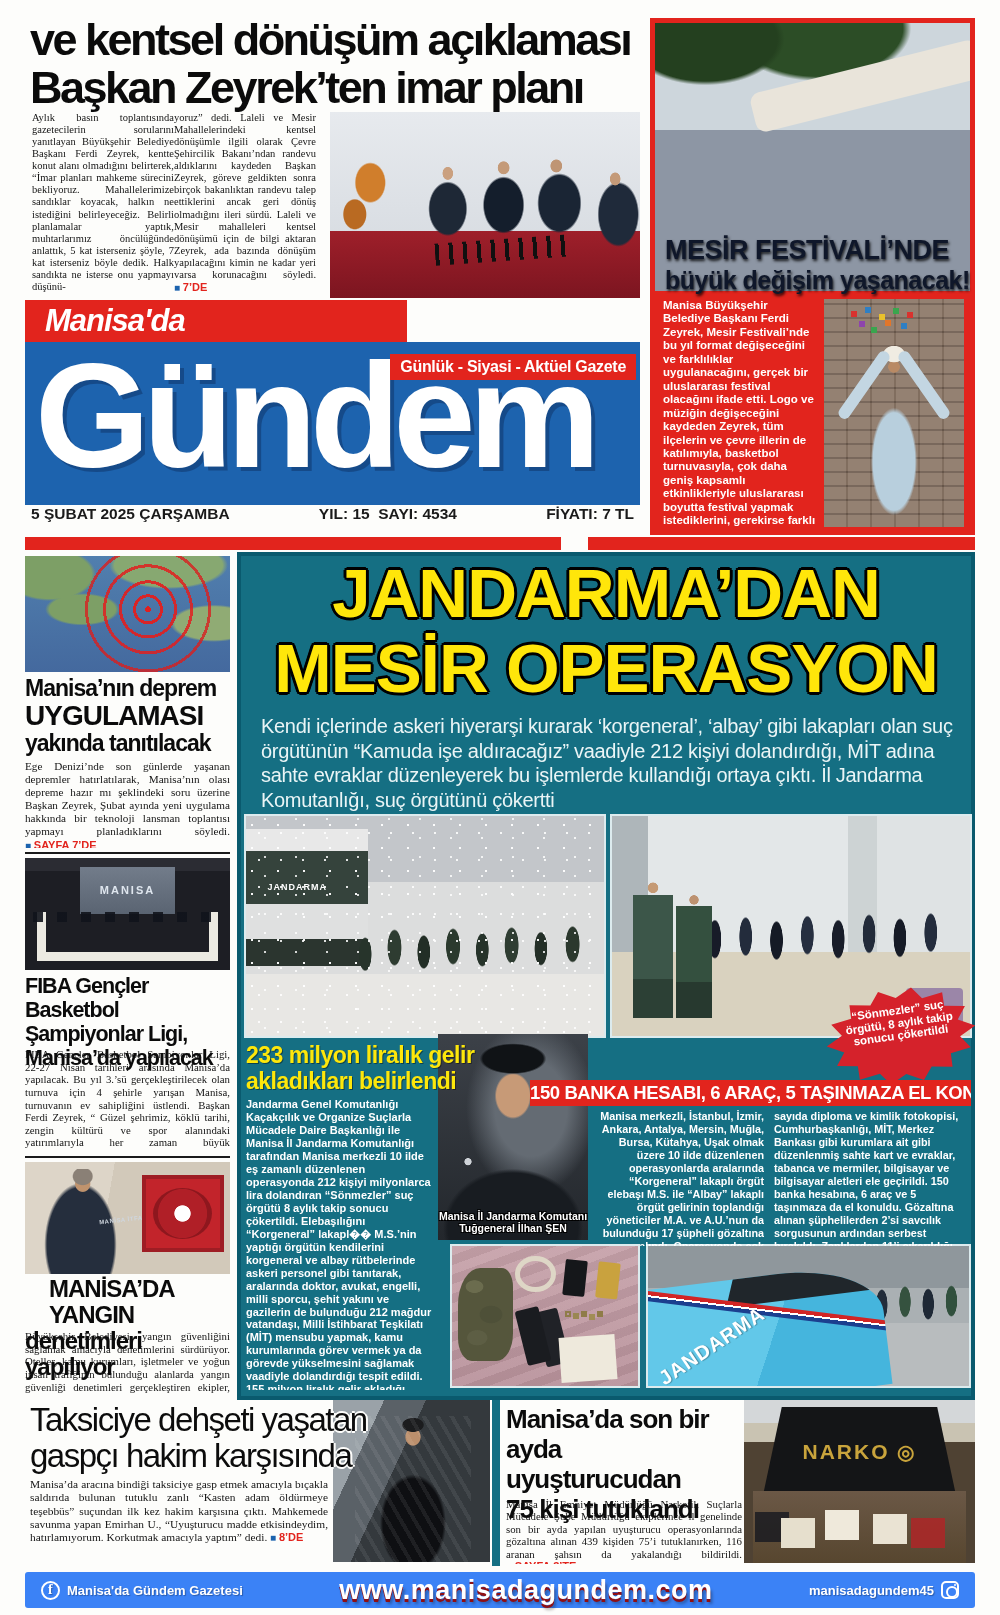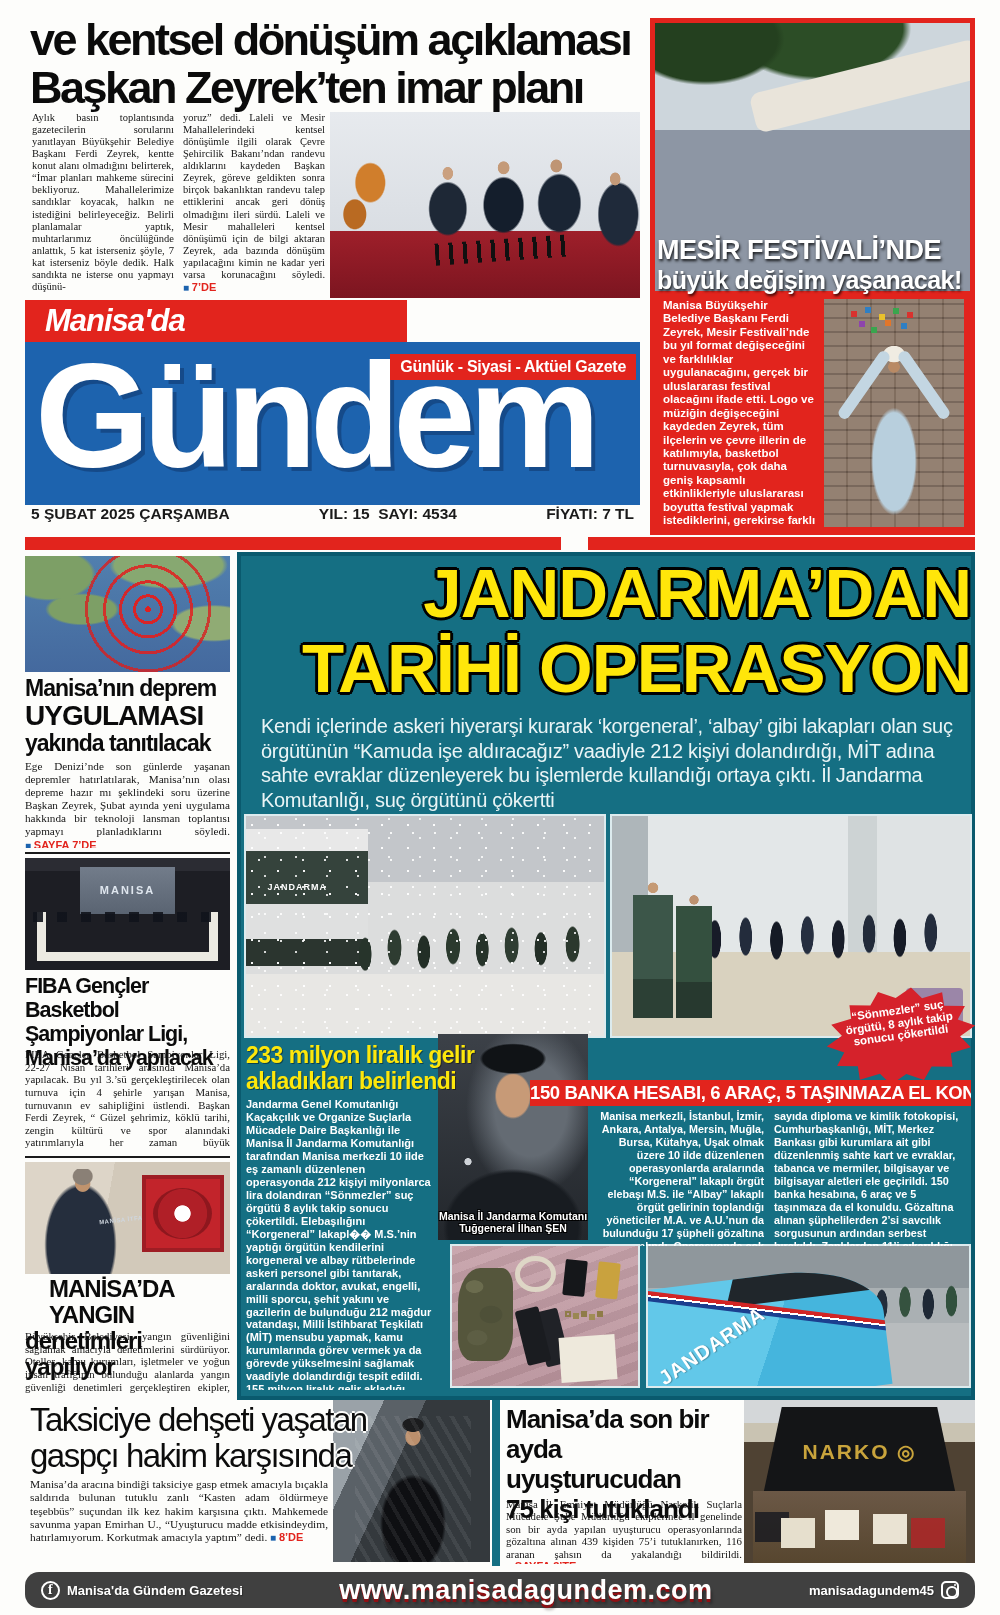--- a/index.html
+++ b/index.html
@@ -14,21 +14,21 @@
   .ph i, .ph b, .ph u { position:absolute; display:block; font-style:normal; text-decoration:none; }
 
   
   .serif { font-family:"Liberation Serif", serif; color:#141414; text-align:justify; overflow:hidden; }
   .ref { color:#e2241d; font-family:"Liberation Sans",sans-serif; font-weight:700; font-size:11px; white-space:nowrap; }
   .ref::before { content:"■ "; color:#1c63ae; font-size:10px; }
 
   
   .ts-head { left:30px; top:16px; width:618px; font-weight:700; font-size:45px; line-height:48px; letter-spacing:-2.5px; color:#0b0b0b; }
   .ts-head span { display:block; }
-  .ts-cols { left:32px; top:112px; width:293px; height:186px; display:flex; gap:9px; }
+  .ts-cols { left:32px; top:112px; width:293px; height:186px; display:flex; }
   .ts-col { width:142px; height:186px; font-size:10.5px; line-height:1.15; }
   .press { left:330px; top:112px; width:310px; height:186px;
     background:
       radial-gradient(26px 34px at 13% 38%, #d07e2c 0 55%, rgba(208,126,44,0) 60%),
       radial-gradient(20px 26px at 8% 55%, #b96a22 0 55%, rgba(0,0,0,0) 60%),
       radial-gradient(9px 11px at 38% 33%, #caa07f 0 55%, rgba(0,0,0,0) 62%),
       radial-gradient(10px 11px at 56% 30%, #c49a78 0 55%, rgba(0,0,0,0) 62%),
       radial-gradient(10px 11px at 73% 29%, #bf9574 0 55%, rgba(0,0,0,0) 62%),
       radial-gradient(9px 11px at 92% 36%, #c49a78 0 55%, rgba(0,0,0,0) 62%),
       radial-gradient(30px 42px at 38% 52%, #1e2836 0 60%, rgba(0,0,0,0) 65%),
@@ -58,21 +58,21 @@
         radial-gradient(2px 2px at 13px 2px, #9aa2b2 60%, rgba(0,0,0,0) 70%);
       background-size:16px 11px, 16px 11px, 16px 11px; }
   .mesir-photo .flag { left:56%; top:26%; width:13px; height:34px; background:#c2252b; transform:rotate(8deg); }
   .mesir-photo .dede { left:2%; top:8%; width:42%; height:66%;
       background:
         radial-gradient(22px 18px at 30% 8%, #d02a2a 0 60%, rgba(0,0,0,0) 66%),
         radial-gradient(11px 12px at 32% 19%, #c89a79 0 55%, rgba(0,0,0,0) 62%),
         radial-gradient(52px 74px at 28% 72%, #c5262c 0 56%, rgba(0,0,0,0) 62%); }
   .mesir-photo .dede::after { content:""; position:absolute; left:30%; top:16%; width:74%; height:15%;
       background:#e9e4da; border-radius:10px; transform:rotate(-14deg); }
-  .mesir-hl { position:absolute; left:2px; bottom:252px; z-index:3; color:#ffffff; font-weight:700; text-shadow:1px 2px 3px rgba(0,0,0,.85); }
+  .mesir-hl { position:absolute; left:10px; bottom:252px; z-index:3; color:#0f172a; font-weight:700; text-shadow:1px 2px 3px rgba(0,0,0,.85); }
   .mesir-hl .l1 { display:block; font-size:27px; letter-spacing:-0.5px; }
   .mesir-hl .l2 { display:block; font-size:25px; letter-spacing:-0.5px; }
   .mesir-body { position:relative; display:flex; gap:6px; padding:8px 6px 0 8px; }
   .mesir-text { width:158px; height:228px; color:#fff; font-weight:700; font-size:11.5px; line-height:1.17; overflow:hidden; }
   .mesir-man { position:relative; width:143px; height:228px; overflow:hidden;
       background:
         repeating-linear-gradient(90deg, rgba(255,255,255,.07) 0 22px, rgba(0,0,0,.08) 22px 24px),
         repeating-linear-gradient(0deg, #8c7767 0 12px, #6f5d50 12px 14px); }
   .mesir-man .thrower { left:12%; bottom:0; width:76%; height:80%;
       background:
@@ -126,21 +126,21 @@
         radial-gradient(17px 15px at 52% 7%, #8a8076 0 55%, rgba(0,0,0,0) 62%),
         radial-gradient(13px 14px at 52% 14%, #c0936d 0 55%, rgba(0,0,0,0) 62%),
         radial-gradient(54px 92px at 50% 72%, #252e3d 0 62%, rgba(0,0,0,0) 67%); }
   .fireph .jacket-label { left:16%; top:48%; width:70%; color:#cfd6de; font-weight:700; font-size:6px; letter-spacing:.5px; transform:rotate(-6deg); text-align:center; }
   .fireph .cabinet { right:3%; top:12%; width:40%; height:68%; background:#c2242b; border:4px solid #9e1d24; }
   .fireph .cabinet::before { content:""; position:absolute; left:10%; top:12%; right:10%; bottom:12%; border-radius:50%;
       background:radial-gradient(circle, #fff 0 20%, #b01f27 22% 62%, #8e171e 64% 100%); }
 
   
   .main-box { left:237px; top:552px; width:738px; height:848px; background:#156f83; border:4px solid #0a5a6e; }
-  .main-hl { position:absolute; left:0; top:0; width:100%; text-align:right; color:#ffe60a; font-weight:700; z-index:2; }
+  .main-hl { position:absolute; left:0; top:0; width:100%; text-align:center; color:#ffe60a; font-weight:700; z-index:2; }
   .main-hl span { display:block; font-size:69px; line-height:75px; letter-spacing:-1px;
       text-shadow:-3px 0 #000, 3px 0 #000, 0 -3px #000, 0 3px #000, -2px -2px #000, 2px 2px #000, -2px 2px #000, 2px -2px #000; }
   .main-sub { position:absolute; left:12px; top:158px; width:708px; height:100px; color:#eaf5f6; font-size:20px; line-height:24.5px; letter-spacing:-0.3px; overflow:hidden;margin-left:8px; }
   .tealph { border:2px solid #dcebee; }
   .snowph { left:3px; top:258px; width:362px; height:224px; background:linear-gradient(#c3c6ca 0 30%, #dcdddd 30% 72%, #e8e7e4 72%); }
   .snowph .bus { left:0; top:6%; width:34%; height:62%; background:linear-gradient(180deg, #e8e8e8 0 16%, #35433c 16% 55%, #dfe0e0 55% 80%, #2b352f 80%); }
   .snowph .bus-label { left:6%; top:30%; color:#fff; font-weight:700; font-size:9px; letter-spacing:1px; }
   .snowph .walkers { left:30%; top:32%; width:68%; height:50%;
       background:
         radial-gradient(10px 26px at 5% 62%, #27342b 0 60%, rgba(0,0,0,0) 66%),
@@ -252,21 +252,21 @@
   .narkoph { left:744px; top:1400px; width:231px; height:163px; background:linear-gradient(#d4d7d9 0 14%, #c9c3b2 14% 26%, #4f4233 26%); }
   .narkoph .ndrop { left:8%; top:4%; width:84%; height:56%; background:#141517; clip-path:polygon(10% 0, 90% 0, 100% 100%, 0 100%);
       display:flex; align-items:center; justify-content:center; }
   .narkoph .nlabel { color:#c9a43c; font-weight:700; font-size:21px; letter-spacing:2px; }
   .narkoph .nlabel::after { content:" ◎"; font-size:20px; }
   .narkoph .ntable { left:4%; bottom:0; width:92%; height:44%; background:linear-gradient(#6b5846, #57462f); }
   .narkoph .ntable::before { content:""; position:absolute; left:34%; top:26%; width:16%; height:42%; background:#efe9db;
       box-shadow:-44px 8px 0 #e6dfcd, 48px 4px 0 #eae3d3, -70px 2px 0 rgba(30,30,34,.9), 86px 8px 0 rgba(170,40,40,.9); }
 
   
-  .footer { left:25px; top:1572px; width:950px; height:36px; background:#404040; border-radius:14px;
+  .footer { left:25px; top:1572px; width:950px; height:36px; background:#3b82f6; border-radius:3px;
       display:flex; align-items:center; justify-content:space-between; padding:0 16px; }
   .foot-side { display:flex; align-items:center; gap:7px; color:#fff; font-weight:700; font-size:13px; text-shadow:1px 1px 1px rgba(0,0,0,.3); }
   .fb-ic { width:19px; height:19px; border:2px solid #fff; border-radius:50%; position:relative; }
   .fb-ic::before { content:"f"; position:absolute; left:5px; top:-1px; color:#fff; font-family:"Liberation Serif",serif; font-weight:700; font-size:14px; }
   .ig-ic { width:18px; height:18px; border:2px solid #fff; border-radius:5px; position:relative; }
   .ig-ic::before { content:""; position:absolute; left:3px; top:3px; width:8px; height:8px; border:2px solid #fff; border-radius:50%; }
   .ig-ic::after { content:""; position:absolute; right:1px; top:1px; width:2px; height:2px; background:#fff; border-radius:50%; }
   .foot-url { color:#fff; font-weight:700; font-size:27px; letter-spacing:0.5px; text-shadow:0 3px 0 #8f1014, 2px 5px 3px rgba(0,0,0,.3); }
 </style>
 </head>
@@ -367,21 +367,21 @@
     <span style="font-size:24px; line-height:26px;">denetimleri yapılıyor</span>
   </h2>
   <p class="abs serif rail-body" style="top:1330px; height:66px; font-size:10.8px;">
     <span>Büyükşehir Belediyesi, yangın güvenliğini sağlamak amacıyla denetimlerini sürdürüyor. Oteller, kamu kurumları, işletmeler ve yoğun insan trafiğinin bulunduğu alanlarda yangın güvenliği denetimleri gerçekleştiren ekipler, eksiklikleri tespit ederek rapor oluşturuyor.</span>
     
   </p>
 
   <div class="abs main-box">
     <h2 class="main-hl">
       <span>JANDARMA’DAN</span>
-      <span>TARİHİ OPERASYON</span>
+      <span>MESİR OPERASYON</span>
     </h2>
     <p class="main-sub">Kendi içlerinde askeri hiyerarşi kurarak ‘korgeneral’, ‘albay’ gibi lakapları olan suç örgütünün “Kamuda işe aldıracağız” vaadiyle 212 kişiyi dolandırdığı, MİT adına sahte evraklar düzenleyerek bu işlemlerde kullandığı ortaya çıktı. İl Jandarma Komutanlığı, suç örgütünü çökertti</p>
 
     <div class="ph tealph snowph">
       <i class="bus"></i>
       <i class="bus-label">JANDARMA</i>
       <i class="walkers"></i>
       <i class="snowfx"></i>
     </div>
     <div class="ph tealph corrph">

